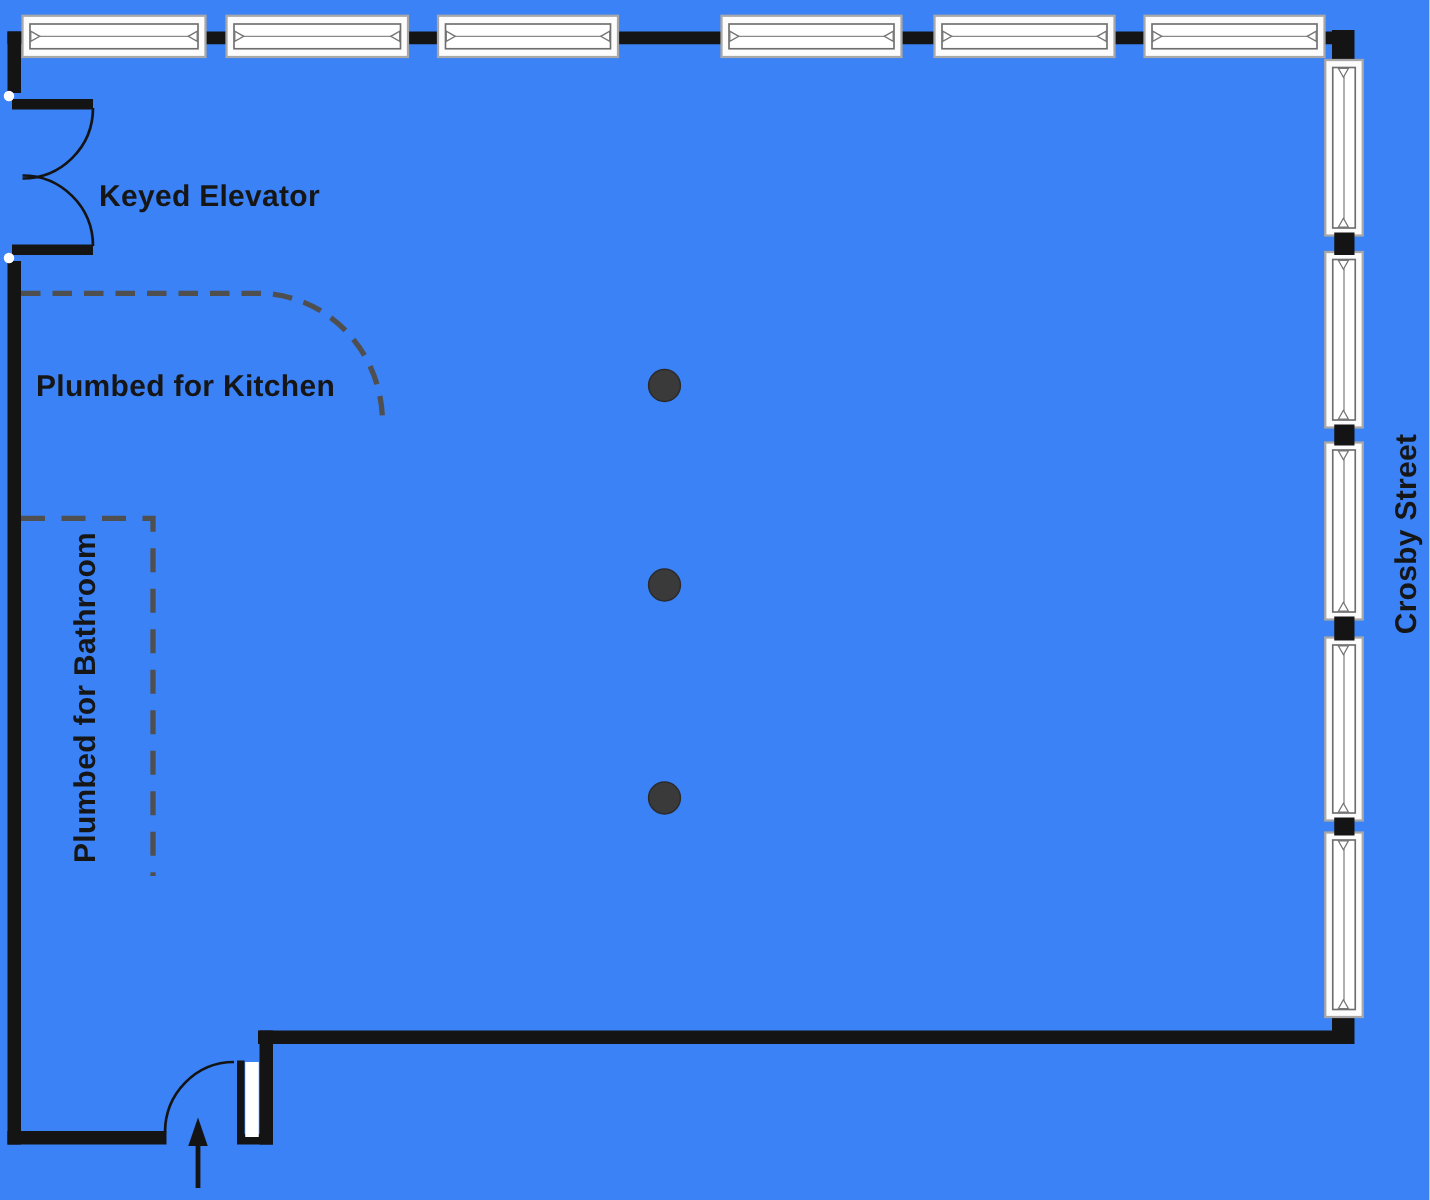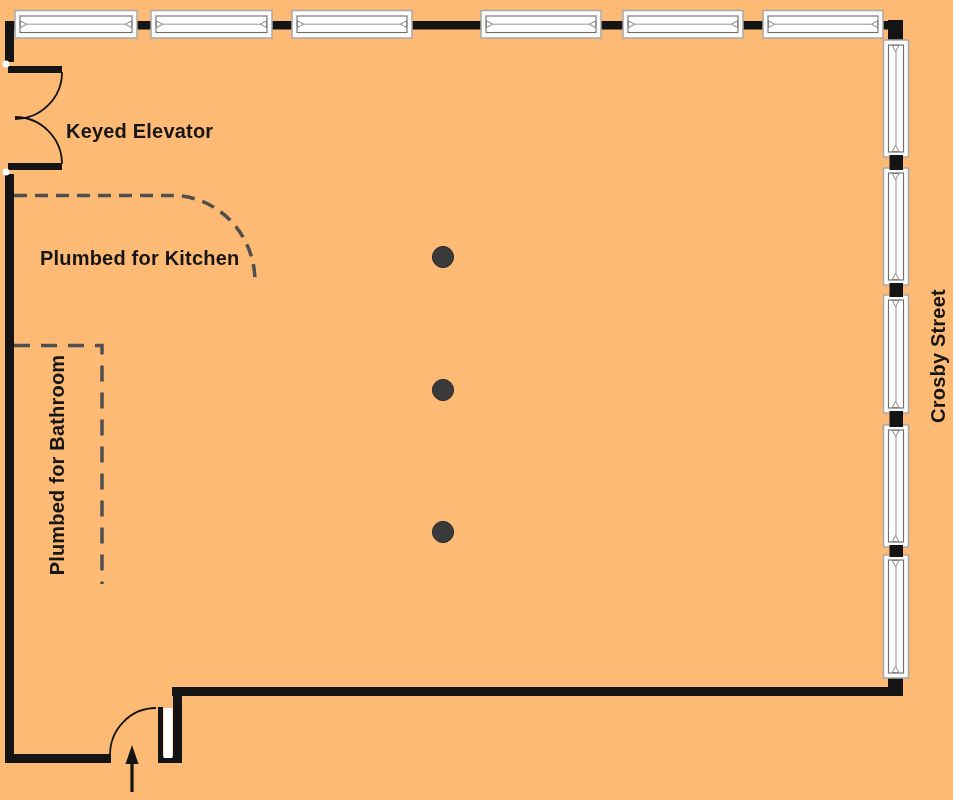--- a/index.html
+++ b/index.html
@@ -1,19 +1,19 @@
 <!DOCTYPE html>
 <html><head>
 <meta charset="utf-8">
 <style>
   html,body { margin:0; padding:0; background:#ffffff; }
   .canvas {
     position:relative;
     width:953px; height:800px;
-    background:#fdba74;
+    background:#3b82f6;
     font-family:"Liberation Sans", sans-serif;
     overflow:hidden;
   }
   .plan-svg { position:absolute; left:0; top:0; }
   .label {
     position:absolute;
     font-weight:bold;
     font-size:20px;
     line-height:24px;
     color:#161616;
@@ -159,18 +159,18 @@
       </g>
 
     <g id="entry-arrow">
       <line x1="132" y1="792" x2="132" y2="761" stroke="#141414" stroke-width="3.2"></line>
       <polygon points="132,745 125.5,764 138.5,764" fill="#141414"></polygon>
     </g>
   </svg>
 
   <div class="label" style="left:66px; top:119px;">Keyed Elevator</div>
 
-  <div class="label" style="left:40px; top:246px;">Plumbed for Kitchen</div>
+  <div class="label" style="left:24px; top:246px;">Plumbed for Kitchen</div>
 
   <div class="label vertical" style="left:-73px; top:453px;">Plumbed for Bathroom</div>
 
   <div class="label vertical" style="left:808px; top:344px;">Crosby Street</div>
 </div>
 
 </body></html>

